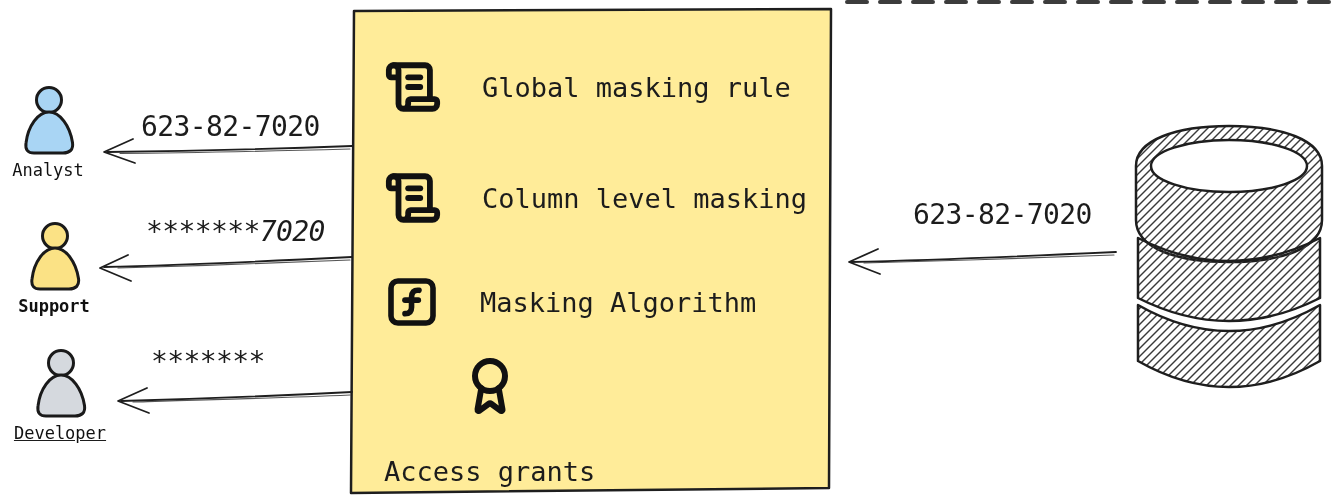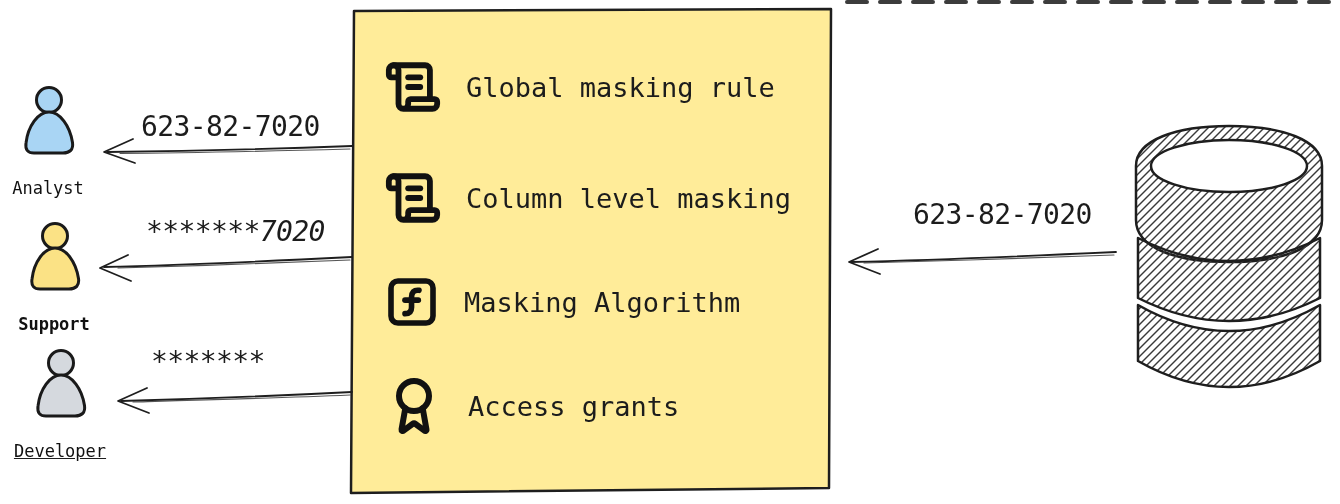--- a/index.html
+++ b/index.html
@@ -3,23 +3,23 @@
 <meta charset="utf-8">
 <style>
   html,body{margin:0;padding:0;background:#fff;}
   #canvas{
     position:relative;width:1340px;height:504px;background:#ffffff;overflow:hidden;
     font-family:"DejaVu Sans Mono","Liberation Mono",monospace;color:#1d1d1d;
   }
   svg.layer{position:absolute;left:0;top:0;pointer-events:none;}
   .abs{position:absolute;}
   .actor{position:absolute;text-align:center;}
-  .actor-label{font-size:17px;margin-top:20px;color:#111;white-space:nowrap;}
+  .actor-label{font-size:17px;margin-top:2px;color:#111;white-space:nowrap;}
   .masked-value{position:absolute;font-size:28px;letter-spacing:-0.6px;white-space:nowrap;color:#1c1c1c;}
-  .box-row{position:absolute;left:384px;height:74px;display:flex;align-items:center;gap:24px;}
+  .box-row{position:absolute;left:384px;height:74px;display:flex;align-items:center;gap:40px;}
   .box-row .row-label{font-size:27px;white-space:nowrap;color:#1c1c1c;}
   .row-icon{flex:0 0 auto;display:block;}
 </style>
 </head>
 <body>
 
 <div id="canvas">
 
   <svg class="layer" width="1340" height="504" viewBox="0 0 1340 504">
     <polygon points="354,11 831,9 829,488 351,493" stroke="#1e1e1e" stroke-width="2.5" stroke-linejoin="round" fill="#ffec99"></polygon>
@@ -76,21 +76,21 @@
   <div class="box-row" style="top:161px;">
     <svg class="row-icon" width="58" height="58" viewBox="0 0 24 24" fill="none" stroke="#111" stroke-width="2.4" stroke-linecap="round" stroke-linejoin="round">
       <path d="M15 12h-5"></path>
         <path d="M15 8h-5"></path>
         <path d="M19 17V5a2 2 0 0 0-2-2H4"></path>
       <path d="M8 21h12a2 2 0 0 0 2-2v-1a1 1 0 0 0-1-1H11a1 1 0 0 0-1 1v1a2 2 0 1 1-4 0V5a2 2 0 1 0-4 0v2a1 1 0 0 0 1 1h3"></path>
     </svg>
     <span class="row-label">Column level masking</span>
   </div>
 
-  <div class="box-row" style="top:369px;">
+  <div class="box-row" style="top:356px;flex-direction:column;">
     <svg class="row-icon" width="60" height="60" viewBox="0 0 24 24" fill="none" stroke="#111" stroke-width="2.4" stroke-linecap="round" stroke-linejoin="round">
       <path d="m15.477 12.89 1.515 8.526a.5.5 0 0 1-.81.47l-3.58-2.687a1 1 0 0 0-1.197 0l-3.586 2.686a.5.5 0 0 1-.81-.469l1.514-8.526"></path>
       <circle cx="12" cy="8" r="6"></circle>
     </svg>
     <span class="row-label">Access grants</span>
   </div>
 
   <svg class="abs" style="left:1128px;top:120px;" width="202" height="272" viewBox="0 0 202 272">
     <defs>
       <pattern id="hachure" width="8" height="8" patternUnits="userSpaceOnUse">

